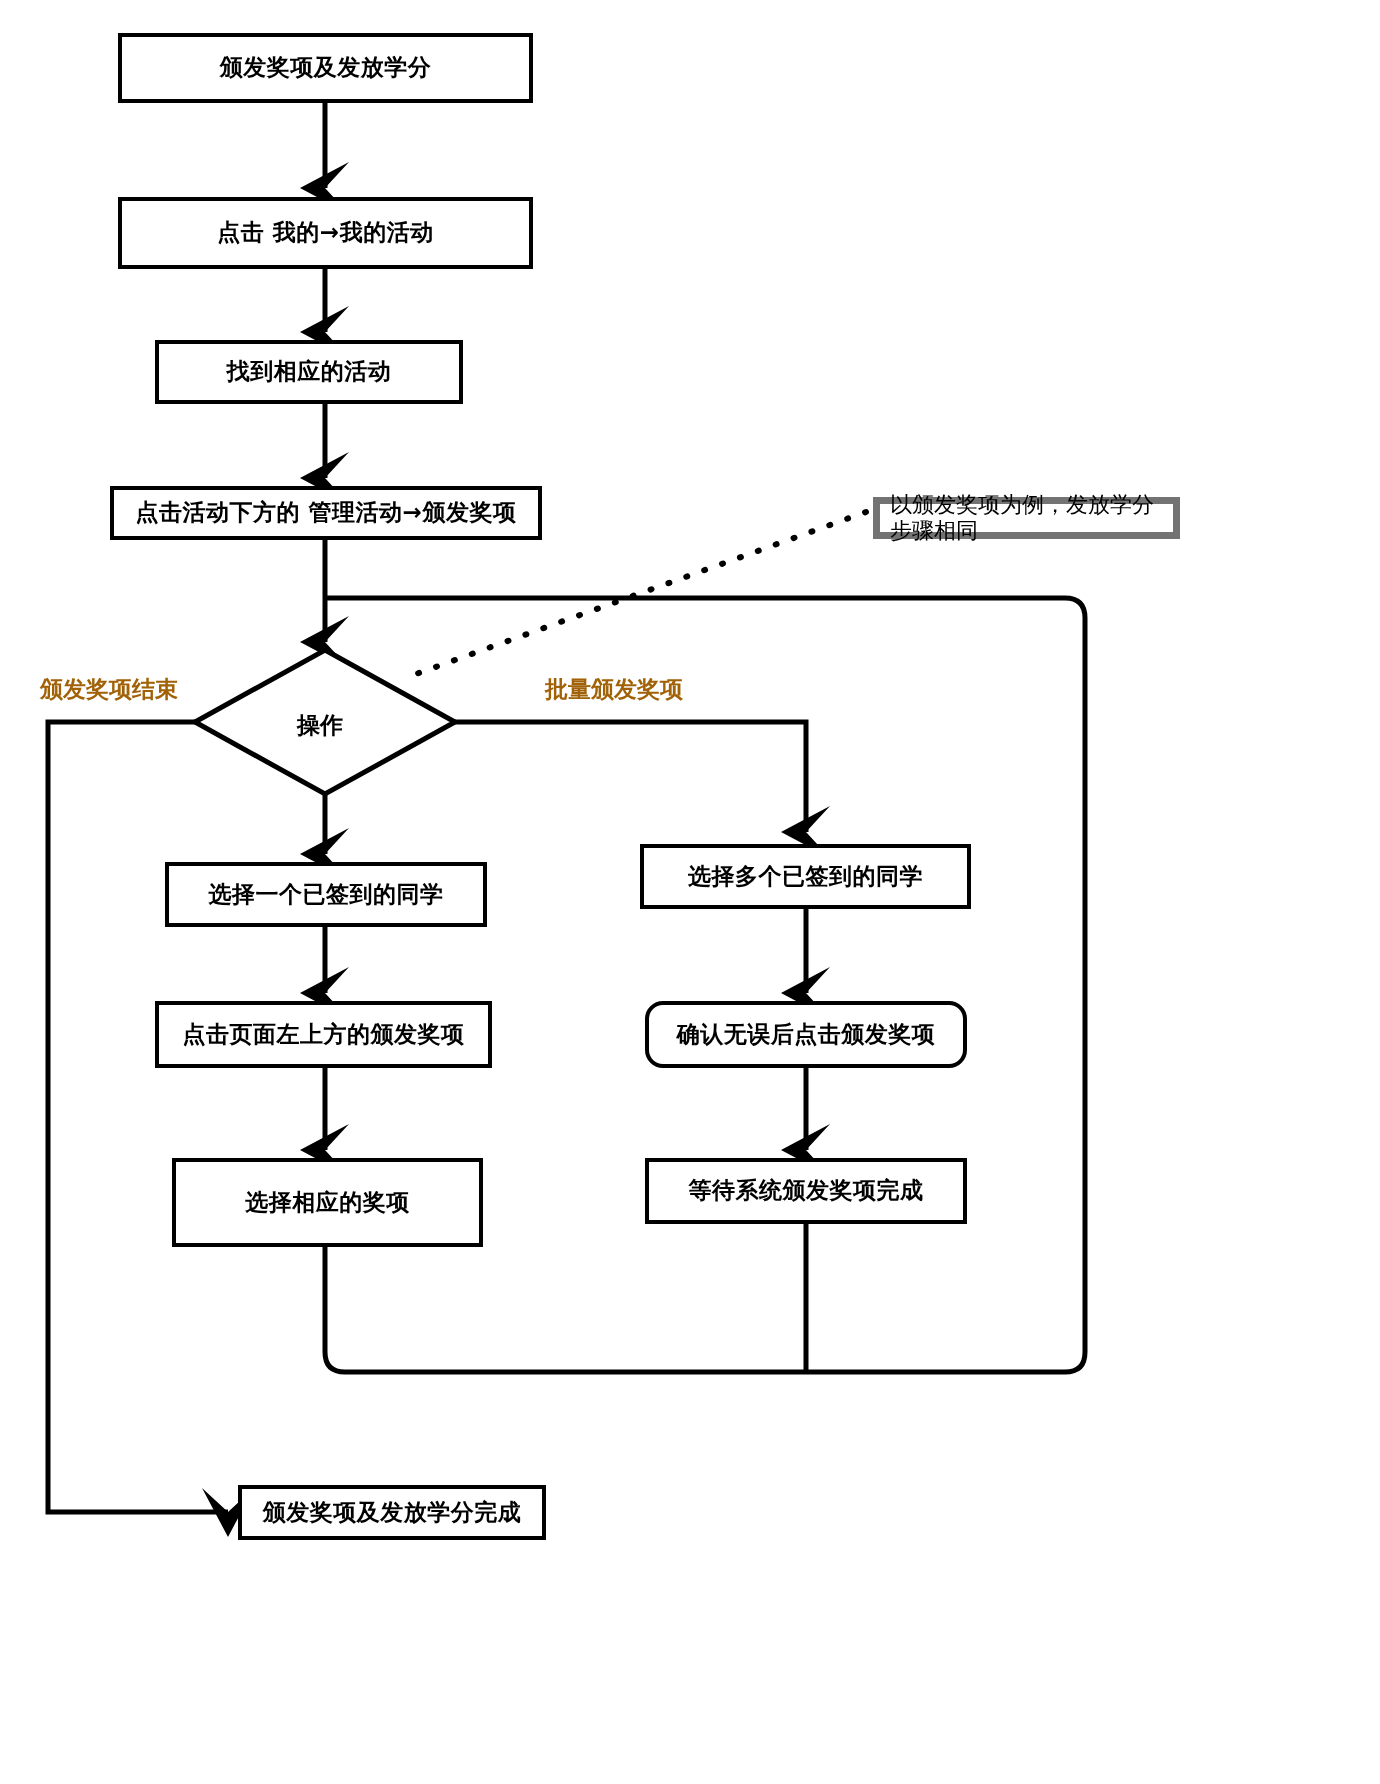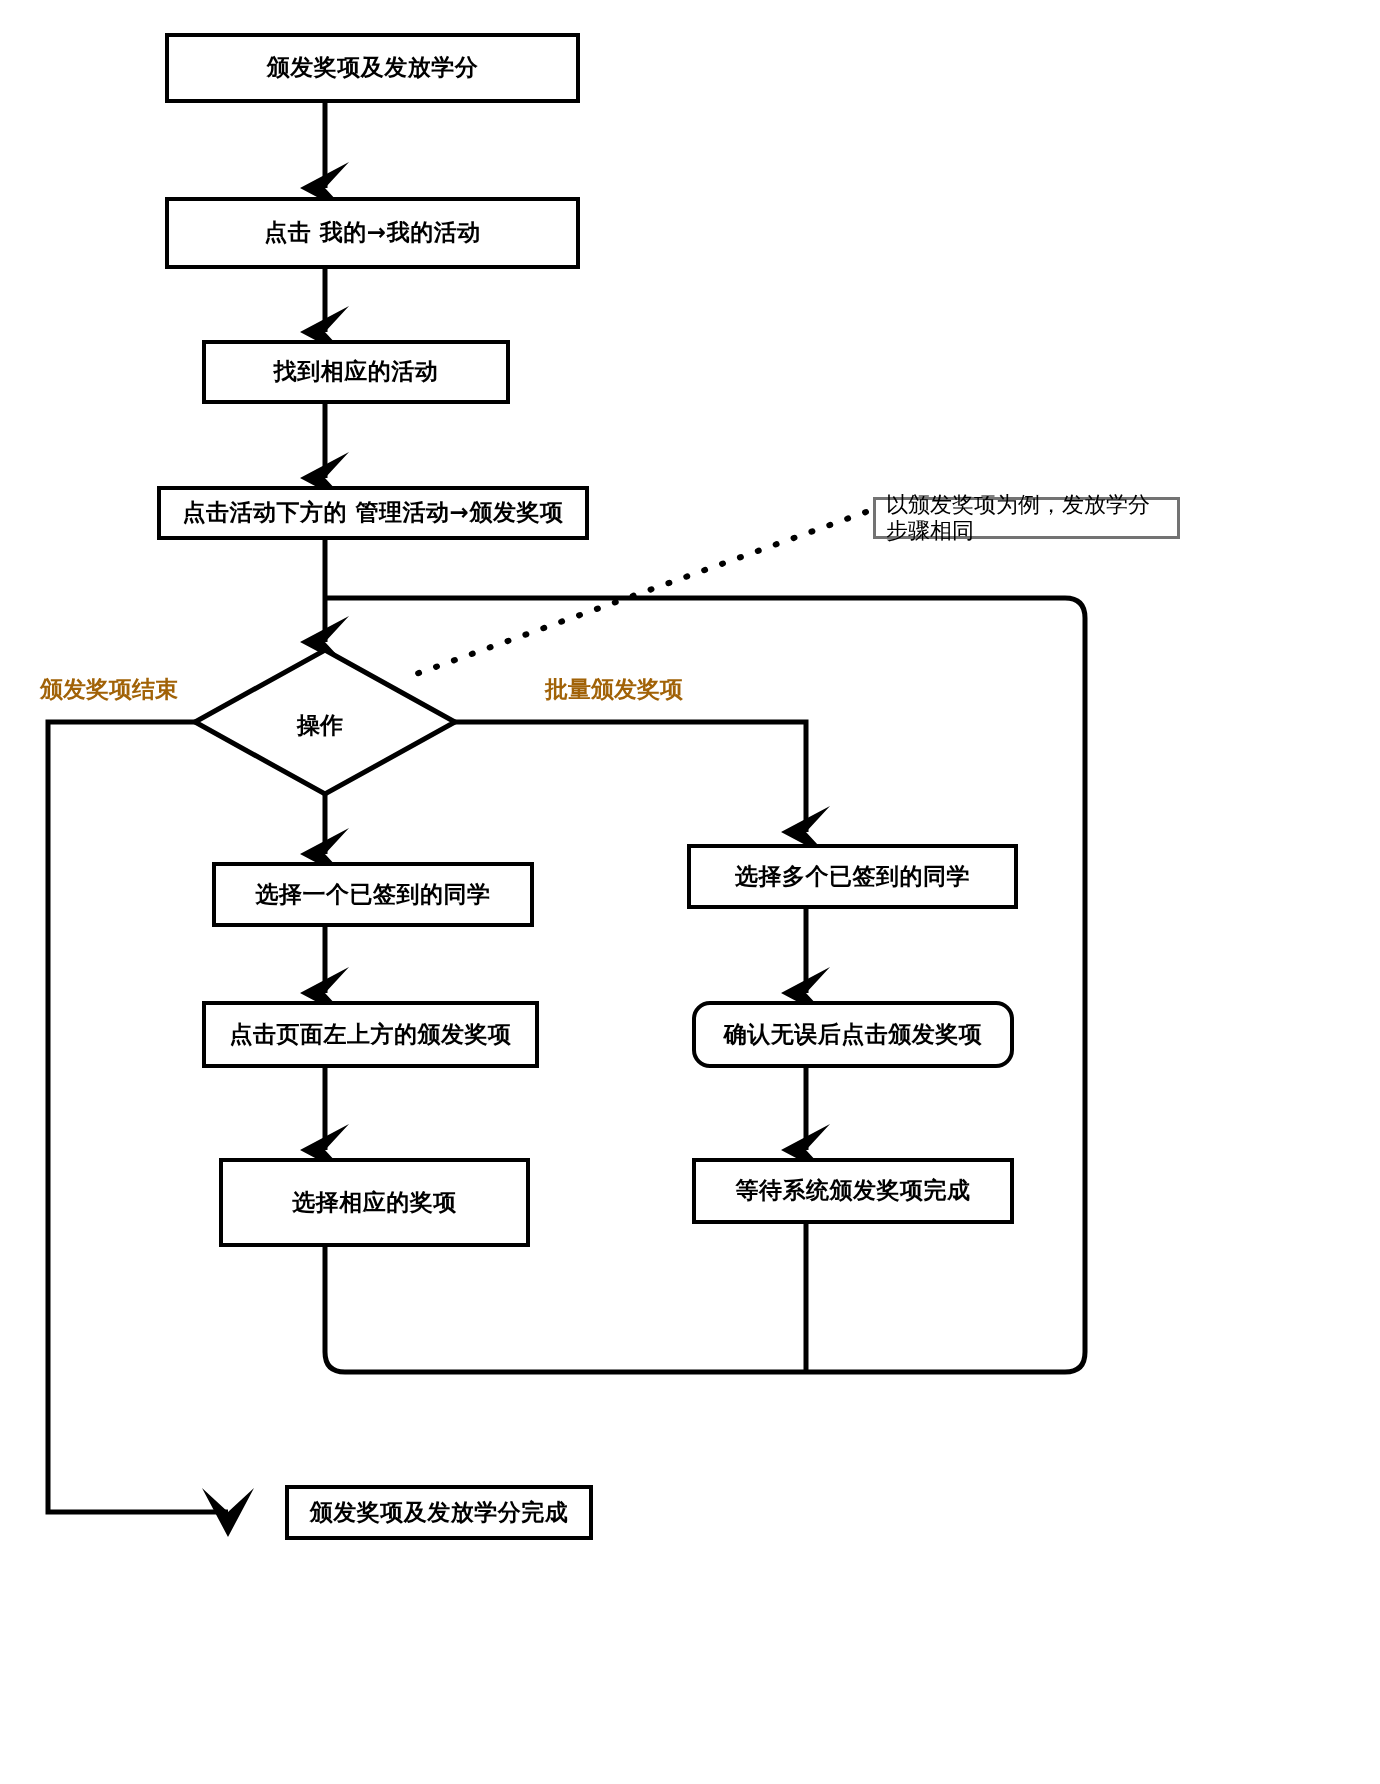--- a/index.html
+++ b/index.html
@@ -34,27 +34,26 @@
     display: flex;
     align-items: center;
     justify-content: center;
     text-align: center;
     color: #000000;
     font-weight: bold;
     font-size: 23px;
     letter-spacing: 0.5px;
     line-height: 1.2;
     z-index: 3;
-    margin-left: 47px;
   }
   .note {
     position: absolute;
     box-sizing: border-box;
     background: #ffffff;
-    border: 3px solid #737373;
+    border: 7px solid #737373;
     display: flex;
     align-items: center;
     justify-content: flex-start;
     padding: 0 10px;
     text-align: left;
     color: #000000;
     font-weight: normal;
     font-size: 22px;
     line-height: 1.2;
     z-index: 3;

